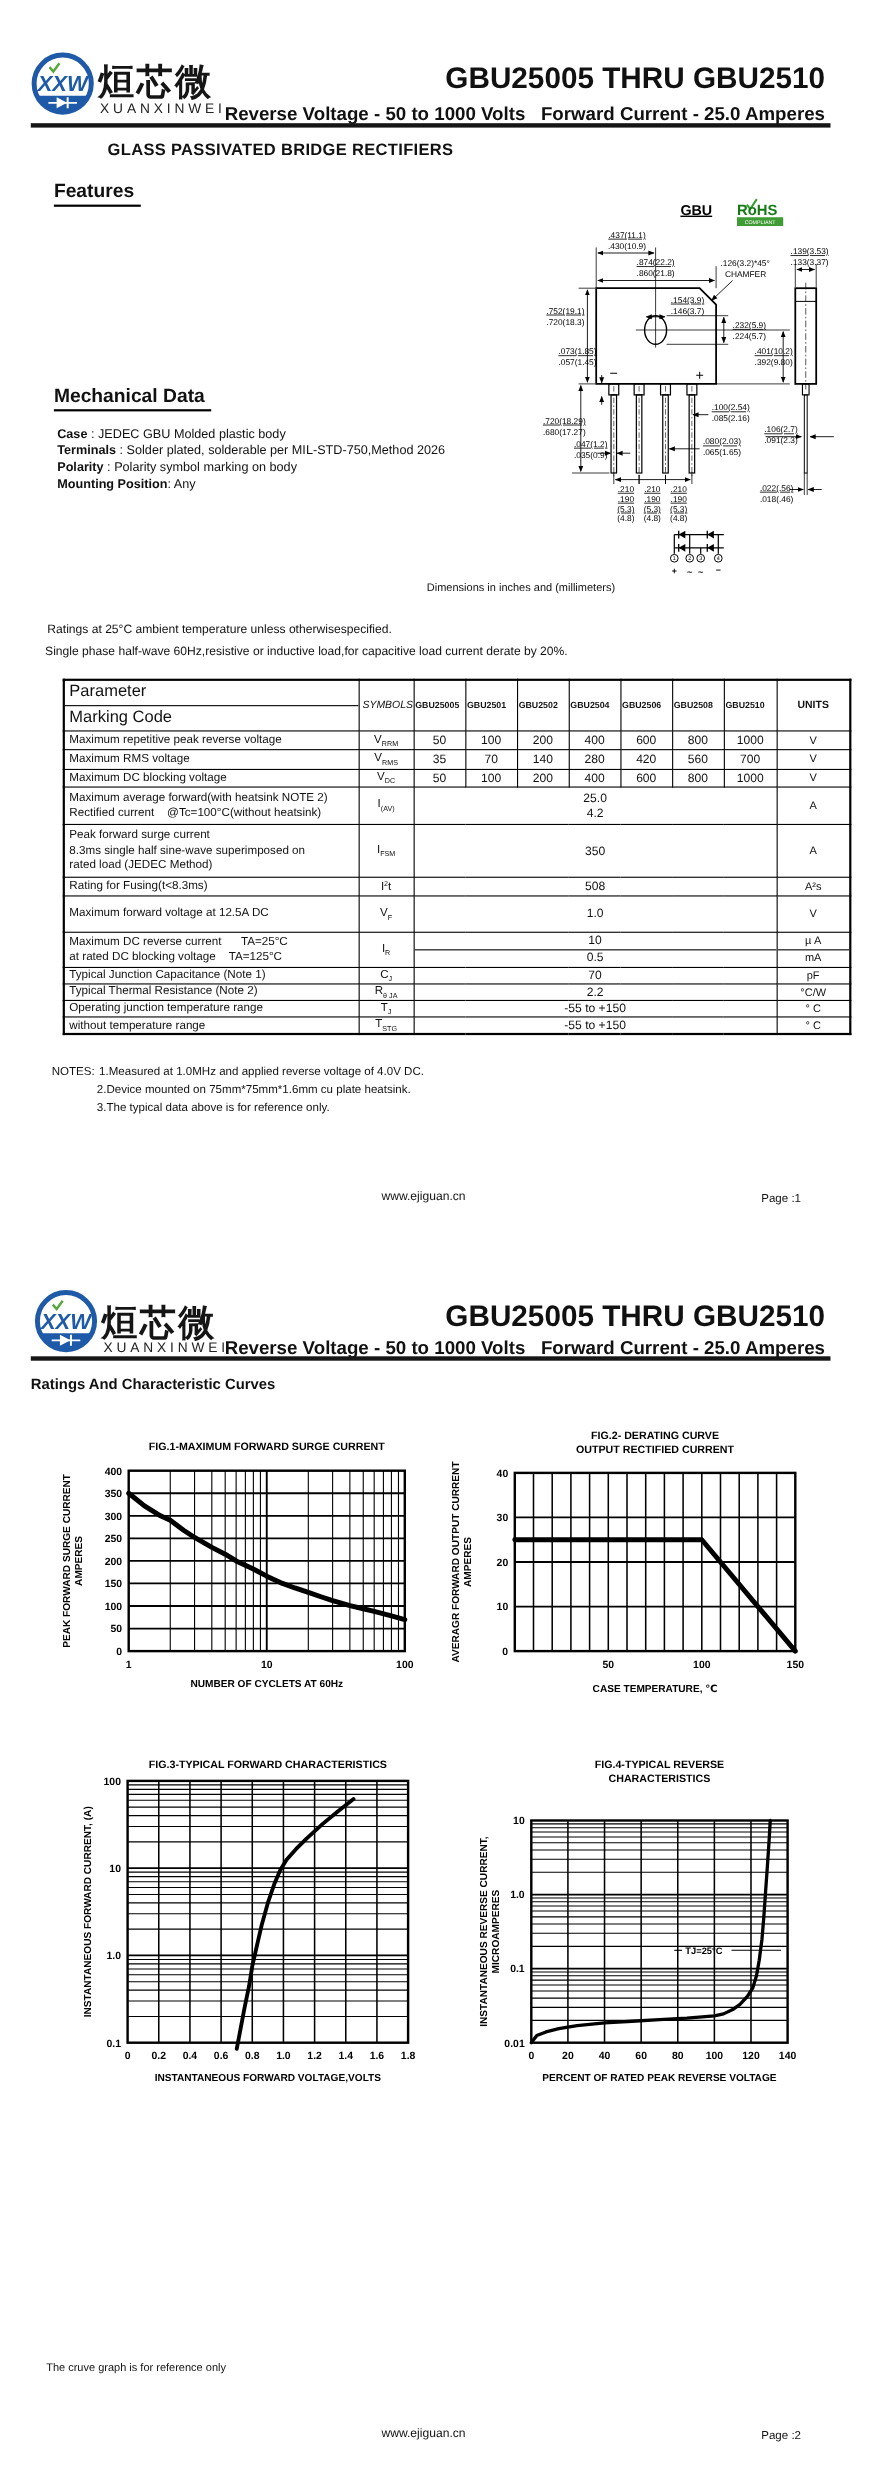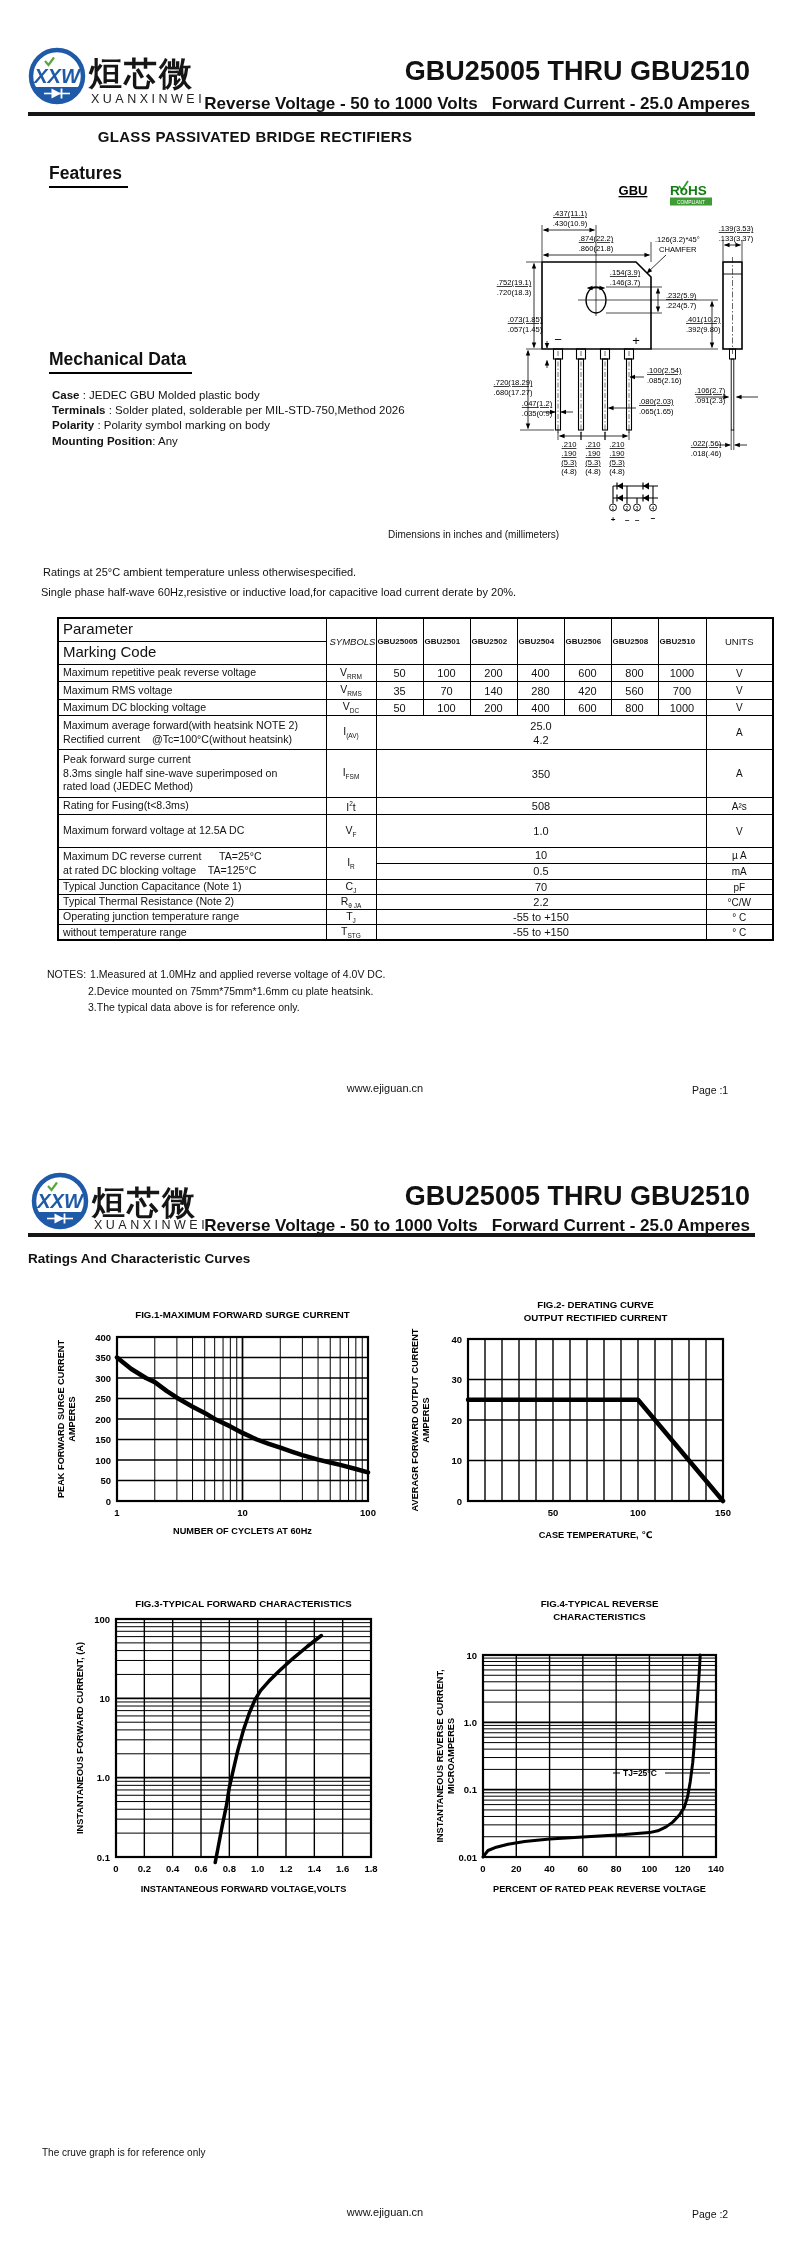--- a/index.html
+++ b/index.html
@@ -21,21 +21,21 @@
   .small-note{font-size:10px;}
   .rat-note{font-size:11px;}
   #ratings{position:absolute;left:57px;top:617px;width:715px;border-collapse:collapse;table-layout:fixed;
            border:2px solid #000;}
   #ratings td{border:1px solid #000;padding:0 3px;overflow:hidden;vertical-align:middle;}
   #ratings .ph{padding:0;}
   #ratings .ph div{padding:2px 4px;font-size:15px;height:18px;line-height:16px;text-align:left;}
   #ratings .ph div:first-child{border-bottom:1px solid #000;}
   #ratings .sh{font-style:italic;font-size:9.5px;text-align:center;}
   #ratings .dh{font-size:8px;font-weight:bold;text-align:left;padding:0 1px;}
-  #ratings .uh{font-size:9.5px;font-weight:normal;text-align:center;}
+  #ratings .uh{font-size:9.5px;font-weight:bold;text-align:center;}
   #ratings .param{font-size:10.6px;text-align:left;white-space:pre-line;line-height:13.5px;padding-left:4px;}
   #ratings .sym{font-size:10.5px;text-align:center;}
   #ratings .sym sub{font-size:6.5px;}
   #ratings .sym sup{font-size:6.5px;}
   #ratings .val{font-size:11px;text-align:center;white-space:pre-line;line-height:14px;}
   #ratings .unit{font-size:10px;text-align:center;}
   #ratings .dual{padding:0;}
   #ratings .dual div{height:15px;line-height:15px;text-align:center;}
   #ratings .dual div:first-child{border-bottom:1px solid #000;}
   .notes{font-size:10.5px;line-height:16.5px;}

